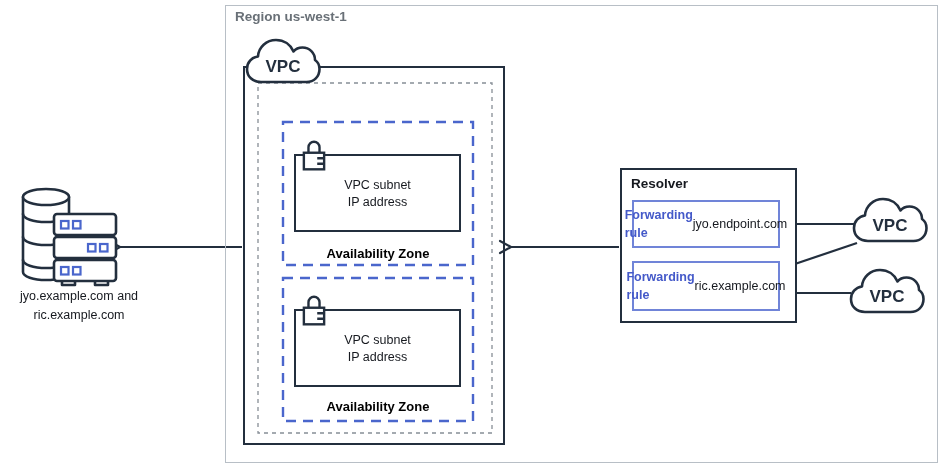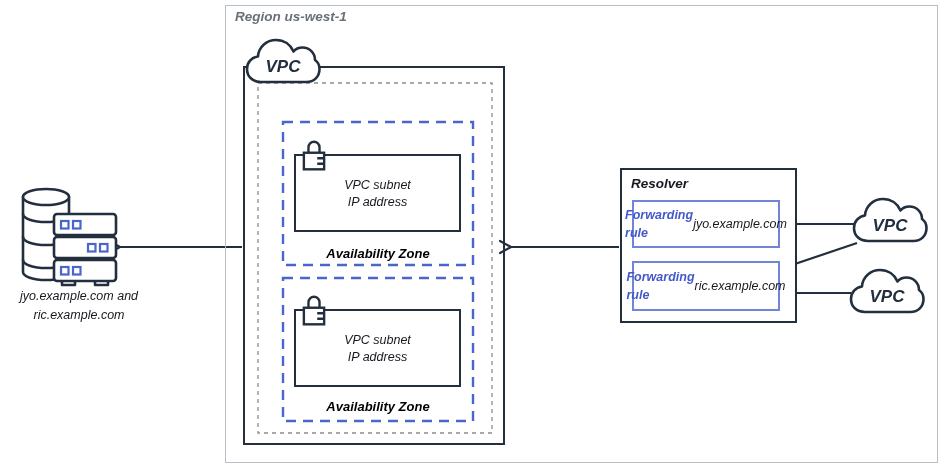--- a/index.html
+++ b/index.html
@@ -1,18 +1,18 @@
 <!DOCTYPE html>
 <html><head>
 <meta charset="utf-8">
 <style>
   html,body { margin:0; padding:0; background:#ffffff; }
   .canvas {
     position:relative; width:946px; height:470px; background:#ffffff;
-    font-family:"Liberation Sans", sans-serif; overflow:hidden;font-style:italic;
+    font-family:"Liberation Sans", sans-serif; overflow:hidden;
   }
   .abs { position:absolute; }
   
   .region-box { left:225px; top:5px; width:713px; height:458px;
     border:1px solid #b8bfc6; box-sizing:border-box; }
   .region-label { left:235px; top:9px; font-size:13.5px; font-weight:600; color:#697077; }
   .vpc-box { left:243px; top:66px; width:262px; height:379px;
     border:2.2px solid #232F3E; box-sizing:border-box; }
   .outbound-label { left:267px; top:90px; font-size:13.5px; font-weight:700; color:#16191f; }
   .subnet-box { left:294px; width:167px; height:78px;
@@ -73,21 +73,21 @@
     <div>IP address</div>
   </div>
 
   <div class="abs az-label" style="top:246px">Availability Zone</div>
   <div class="abs az-label" style="top:399px">Availability Zone</div>
 
   <div class="abs resolver-box"></div>
   <div class="abs resolver-label">Resolver</div>
   <div class="abs rule-box" style="top:200px;height:48px">
     <div class="rule-title">Forwarding rule</div>
-    <div class="rule-domain">jyo.example.com</div>
+    <div class="rule-domain">jyo.endpoint.com</div>
   </div>
   <div class="abs rule-box" style="top:261px;height:50px">
     <div class="rule-title">Forwarding rule</div>
     <div class="rule-domain">ric.example.com</div>
   </div>
 
   <svg class="abs" style="left:245px;top:37px" width="76" height="48" viewBox="0 0 76 48">
     <path d="M16 45 C7.5 45 2 39.5 2 32 C2 25.5 6.5 20.5 13 19.5 C13.5 10 21.5 3 31 3
              C39 3 45.5 7.5 48.5 14.5 C50.5 12 54 10.5 57.5 10.5 C64.5 10.5 70 16 70 23
              C73 25 74.5 28.5 74.5 32 C74.5 39.5 69 45 61.5 45 Z" fill="#ffffff" stroke="#232F3E" stroke-width="2.6" stroke-linejoin="round"></path>

